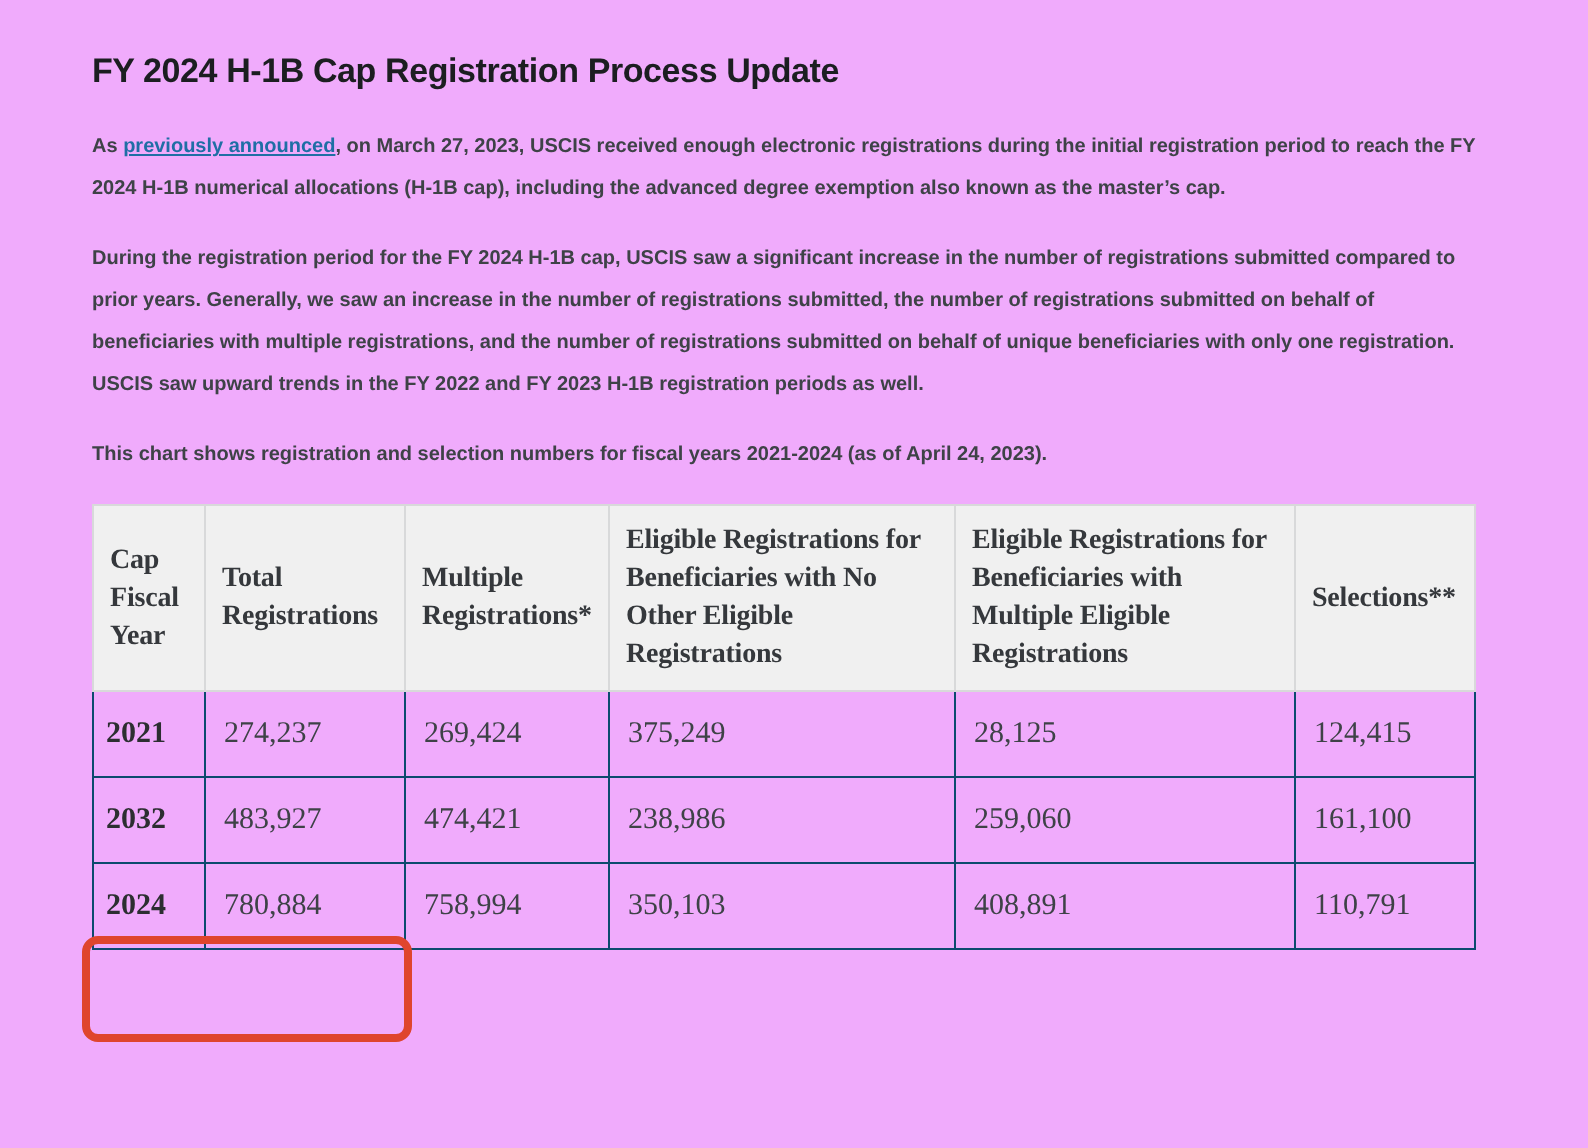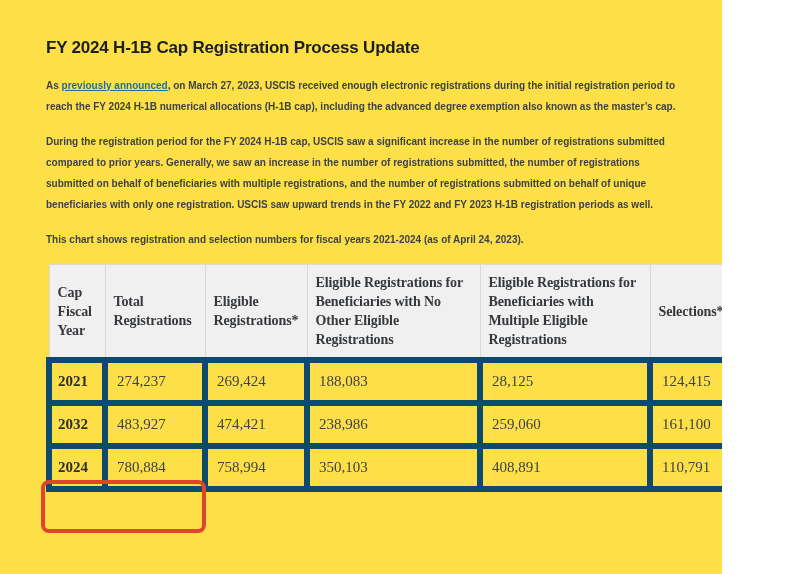--- a/index.html
+++ b/index.html
@@ -3,26 +3,26 @@
 <meta charset="utf-8">
 <style>
   html, body {
     margin: 0;
     padding: 0;
     background: #ffffff;
     font-family: "Liberation Sans", "DejaVu Sans", sans-serif;
   }
   .page {
     position: relative;
-    width: 722px;
+    width: 794px;
     height: 574px;
-    background: #fde047;
+    background: #f0abfc;
     overflow: hidden;
     box-sizing: border-box;
-    padding: 38px 44px 0 46px;
+    padding: 26px 44px 0 46px;
   }
   .page-title {
     font-size: 17px;
     font-weight: bold;
     color: #1c1e21;
     margin: 0 0 17px 0;
     letter-spacing: -0.2px;
   }
   .body-para {
     font-size: 10px;
@@ -58,21 +58,21 @@
     font-weight: bold;
     color: #35383c;
     text-align: left;
     vertical-align: middle;
     padding: 8px 8px;
     height: 92px;
     box-sizing: border-box;
     letter-spacing: -0.1px;
   }
   table.data-table td {
-    border: 6px solid #0c4a6e;
+    border: 1px solid #0c4a6e;
     font-size: 15px;
     color: #3e4247;
     text-align: left;
     vertical-align: middle;
     padding: 0 9px;
     height: 43px;
     box-sizing: border-box;
     margin-top: 44px;
   }
   table.data-table td.year-cell {
@@ -118,32 +118,32 @@
           <col class="c2">
           <col class="c3">
           <col class="c4">
           <col class="c5">
           <col class="c6">
       </colgroup>
       <thead>
         <tr>
           <th>Cap Fiscal Year</th>
           <th>Total Registrations</th>
-          <th>Eligible Registrations*</th>
+          <th>Multiple Registrations*</th>
           <th>Eligible Registrations for Beneficiaries with No Other Eligible Registrations</th>
           <th>Eligible Registrations for Beneficiaries with Multiple Eligible Registrations</th>
           <th>Selections**</th>
         </tr>
       </thead>
       <tbody>
         <tr>
           <td class="year-cell">2021</td>
           <td>274,237</td>
           <td>269,424</td>
-          <td>188,083</td>
+          <td>375,249</td>
           <td>28,125</td>
           <td>124,415</td>
         </tr>
         <tr>
           <td class="year-cell">2032</td>
           <td>483,927</td>
           <td>474,421</td>
           <td>238,986</td>
           <td>259,060</td>
           <td>161,100</td>

